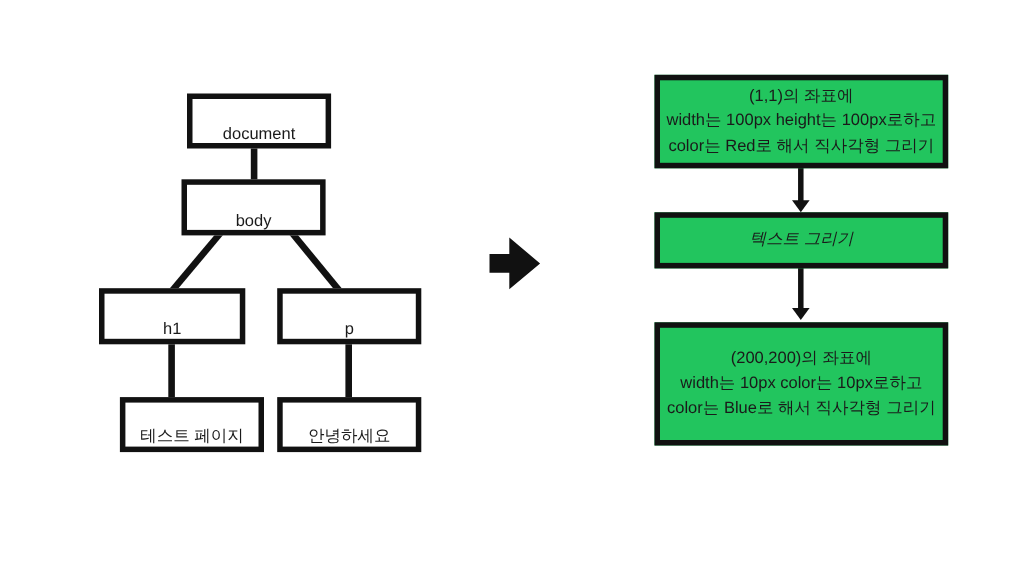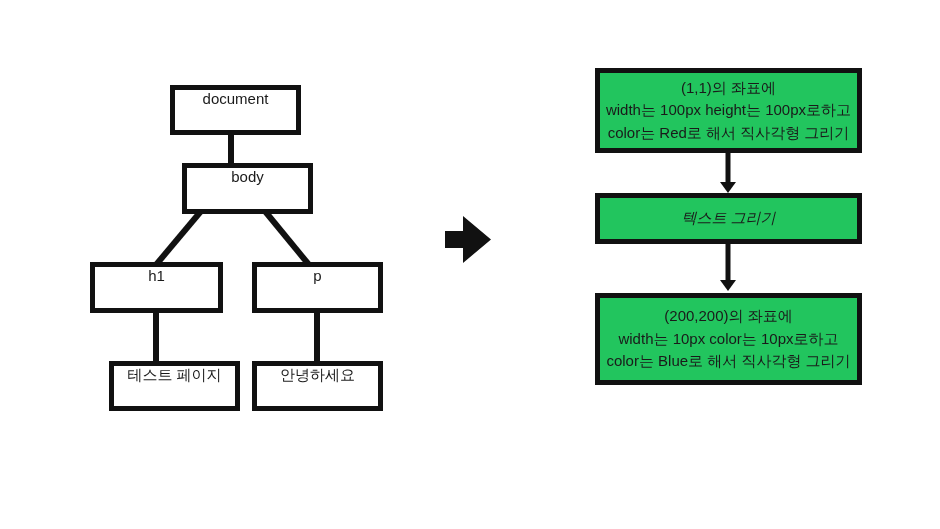--- a/index.html
+++ b/index.html
@@ -19,21 +19,21 @@
     left: 0; top: 0;
     width: 940px; height: 529px;
     pointer-events: none;
   }
 
   .node-box {
     position: absolute;
     border: 5px solid #111111;
     background: #ffffff;
     display: flex;
-    align-items: flex-start;
+    align-items: flex-end;
     justify-content: center;
     font-size: 15px;
     color: #1a1a1a;
     text-align: center;
   }
 
   .flow-box {
     position: absolute;
     border: 5px solid #111111;
     background: #22c55e;
@@ -42,30 +42,30 @@
     align-items: center;
     justify-content: center;
     font-size: 15px;
     line-height: 1.5;
     color: #1a1a1a;
     text-align: center;
   }
 
   
   .box-document { left: 170px; top: 85px;  width: 131px; height: 50px; }
-  .box-body     { left: 182px; top: 163px; width: 131px; height: 51px; }
+  .box-body     { left: 165px; top: 163px; width: 131px; height: 51px; }
   .box-h1       { left: 90px;  top: 262px; width: 133px; height: 51px; }
   .box-p        { left: 252px; top: 262px; width: 131px; height: 51px; }
   .box-h1text   { left: 86px;  top: 361px; width: 131px; height: 50px; margin-left: 23px; }
   .box-ptext    { left: 252px; top: 361px; width: 131px; height: 50px; }
 
   
   .flow-step1 { left: 595px; top: 68px;  width: 267px; height: 85px; }
   .flow-step2 { left: 595px; top: 193px; width: 267px; height: 51px; font-style: italic; }
-  .flow-step3 { left: 595px; top: 293px; width: 267px; height: 92px; }
+  .flow-step3 { left: 595px; top: 293px; width: 267px; height: 112px; }
 </style>
 </head>
 <body>
 
 <div class="canvas">
 
   <svg class="connector-layer" width="940" height="529" viewBox="0 0 940 529" xmlns="http://www.w3.org/2000/svg">
 
     <line x1="231" y1="130" x2="231" y2="168" stroke="#111111" stroke-width="6"></line>
     <line x1="202" y1="210" x2="155" y2="266" stroke="#111111" stroke-width="6"></line>

